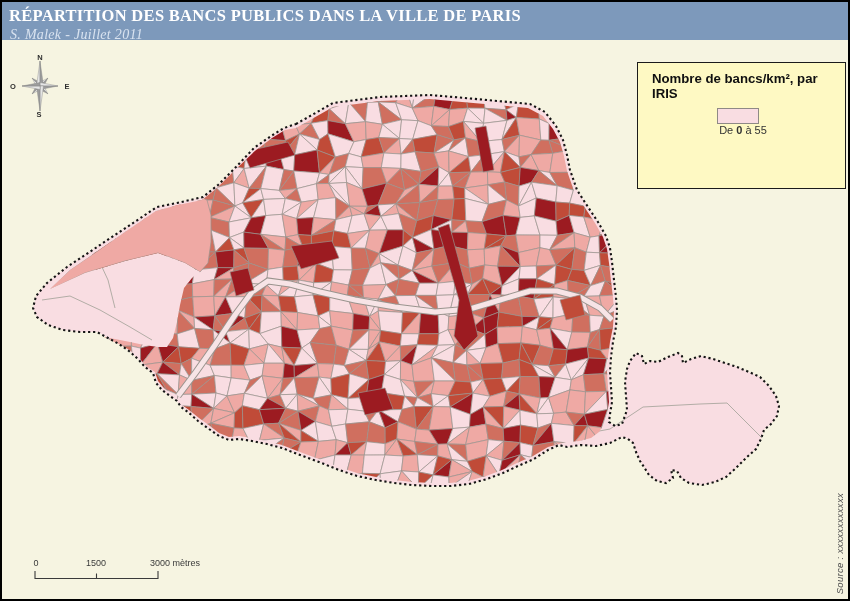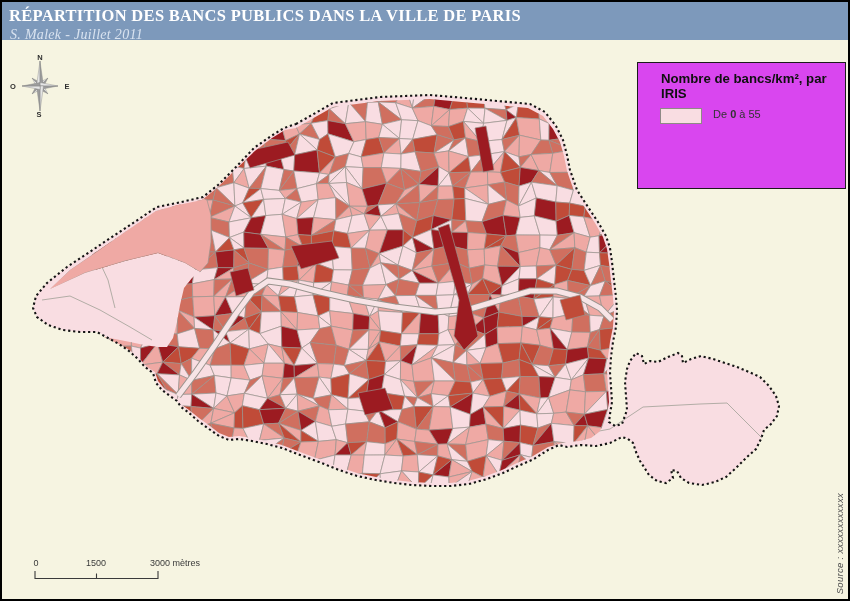--- a/index.html
+++ b/index.html
@@ -2,23 +2,23 @@
 <html><head>
 <meta charset="utf-8">
 <style>
   html,body{margin:0;padding:0;background:#e8e8e8;font-family:"Liberation Sans",sans-serif;}
   .stage{position:relative;width:850px;height:601px;overflow:hidden;background:#f6f4e1;}
   #map-svg{position:absolute;left:0;top:0;}
   .hdr{position:absolute;left:0;top:0;width:100%;height:40px;background:#7d99bb;z-index:4;font-family:Liberation Serif, serif;}
   .hdr h1{margin:0;padding:6px 0 0 9px;font-size:16.5px;font-weight:bold;color:#ffffff;letter-spacing:.3px;}
   .hdr .sub{margin:1px 8px 0 10px;font-size:14px;font-style:italic;color:#d9e3f0;letter-spacing:.3px;}
   .legend{position:absolute;left:637px;top:62px;width:209px;height:127px;box-sizing:border-box;
-          background:#d946ef;border:1.7px solid #1b1b1b;padding:7px 10px 6px 22px;z-index:5;}
+          background:#fef9c3;border:1.7px solid #1b1b1b;padding:7px 10px 6px 13px;z-index:5;}
   .legend h2{margin:1px 0 7px 1px;font-size:13.2px;font-weight:bold;color:#101010;}
-  .lrow{display:flex;height:19px;}
+  .lrow{display:flex;align-items:center;height:19px;flex-direction:column;}
   .lsw{width:40px;height:14px;border:.6px solid #8f8a86;margin-right:11px;flex:0 0 auto;}
   .llab{font-size:11px;color:#333333;white-space:nowrap;}
   .src{position:absolute;right:5px;bottom:7px;writing-mode:vertical-rl;transform:rotate(180deg);
        font-size:9.5px;font-style:italic;color:#4c4c4c;letter-spacing:.3px;z-index:5;}
   .frame{position:absolute;inset:0;border:2px solid #000;pointer-events:none;z-index:9;}
   .cmp{font-size:7.5px;font-weight:bold;fill:#2f2f2f;text-anchor:middle;font-family:"Liberation Sans",sans-serif;}
   .scl{font-size:9px;fill:#3a3a3a;font-family:"Liberation Sans",sans-serif;}
   #scalebar path{fill:none;stroke:#3a3a3a;stroke-width:1.1;}
 </style>
 </head>

